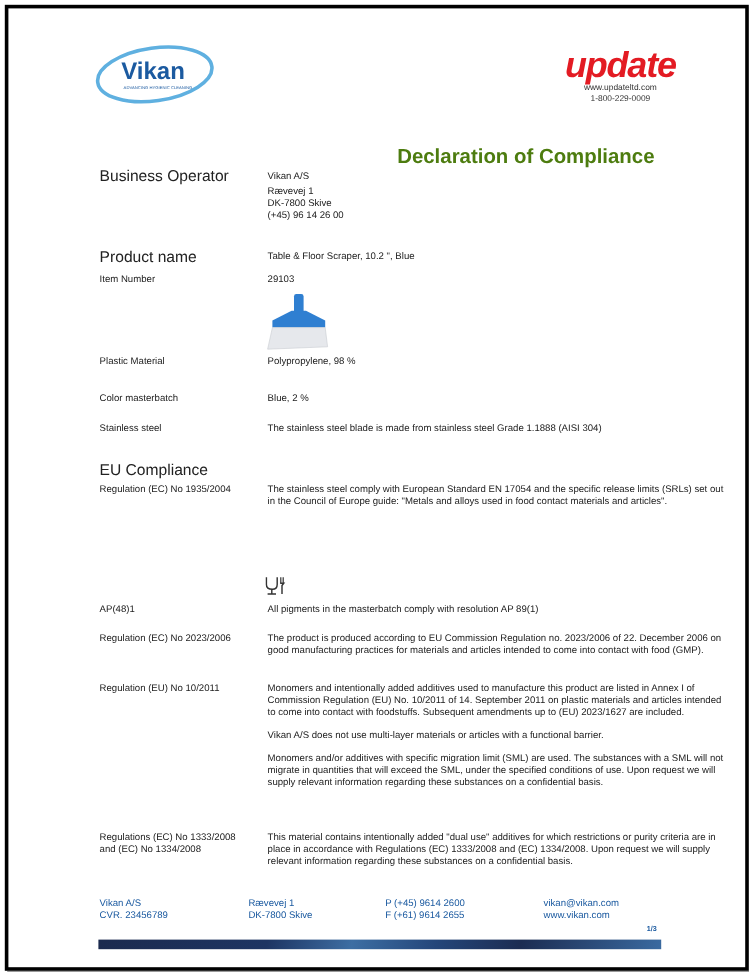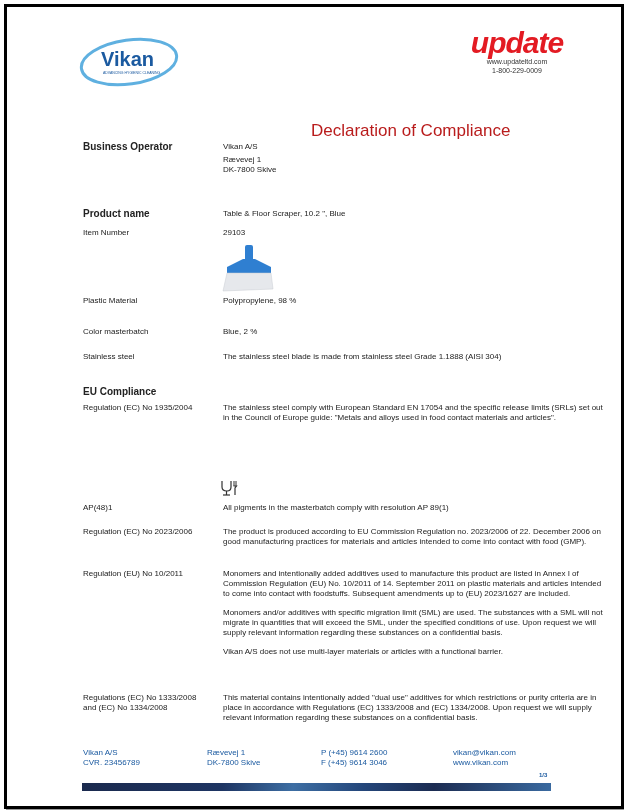--- a/index.html
+++ b/index.html
@@ -3,26 +3,26 @@
 <meta charset="utf-8">
 <style>
   html, body { margin: 0; padding: 0; background: #ffffff; }
   body { width: 624px; height: 810px; position: relative; overflow: hidden; font-family: "Liberation Sans", sans-serif; color: #222; }
   .page {
     position: absolute; left: 4px; top: 4px; width: 614px; height: 799px;
     background: #fff; border: 3px solid #000000; box-shadow: 2px 2px 0 #9a9a9a;
   }
   .vikan-logo { position: absolute; left: 72px; top: 28px; width: 100px; height: 54px; }
   .update-logo { position: absolute; left: 460px; top: 22px; width: 100px; height: 62px; text-align: center; }
-  .update-word { font-family: "Liberation Sans", sans-serif; font-weight: 700; color: #e31b23; font-size: 30px; line-height: 28px; letter-spacing: -1px; font-style: italic; }
+  .update-word { font-family: "Liberation Sans", sans-serif; font-weight: 700; color: #e31b23; font-size: 30px; line-height: 28px; letter-spacing: -1px; font-style: italic; margin-top: 12px; }
   .update-small { font-size: 7px; color: #333; line-height: 9px; }
-  .title { position: absolute; left: 304px; top: 114px; font-size: 17px; font-weight: 400; color: #b91c1c; }
+  .title { position: absolute; left: 324px; top: 114px; font-size: 17px; font-weight: 700; color: #4d7c0f; }
   .row { position: absolute; left: 76px; font-size: 8px; line-height: 10px; }
   .lbl { position: absolute; left: 0; width: 125px; }
-  .lbl.bold { font-weight: 700; font-size: 10px; }
+  .lbl.bold { font-weight: 400; font-size: 13px; }
   .val { position: absolute; left: 140px; width: 380px; }
   .val p { margin: 0 0 9px 0; }
   .scraper { position: absolute; left: 214px; top: 238px; width: 56px; height: 48px; }
   .fork-icon { position: absolute; left: 214px; top: 473px; width: 18px; height: 16px; }
   .footer { position: absolute; top: 741px; font-size: 8px; line-height: 10px; color: #1b5aa0; }
   .footer-bar { position: absolute; left: 75px; top: 776px; width: 469px; height: 8px;
     background: linear-gradient(100deg, #1b2a4e 0%, #1e3563 30%, #3d6ea3 45%, #24467a 60%, #1c2c52 75%, #3a6aa0 100%); }
   .page-num { position: absolute; left: 532px; top: 765px; font-size: 6px; color: #1b5aa0; font-weight: 700; }
 </style>
 </head>
@@ -45,20 +45,21 @@
   </div>
 
   <div class="title">Declaration of Compliance</div>
 
   <div class="row" style="top:135px;">
     <div class="lbl bold">Business Operator</div>
     <div class="val">
       <div style="margin-bottom:3px;">Vikan A/S</div>
       <div>Rævevej 1</div>
       <div>DK-7800 Skive</div>
+      <div>(+45) 96 14 26 00</div>
     </div>
   </div>
 
   <div class="row" style="top:202px;">
     <div class="lbl bold">Product name</div>
     <div class="val">Table &amp; Floor Scraper, 10.2 ", Blue</div>
   </div>
 
   <div class="row" style="top:221px;">
     <div class="lbl">Item Number</div>
@@ -117,22 +118,22 @@
 
   <div class="row" style="top:520px;">
     <div class="lbl">Regulation (EC) No 2023/2006</div>
     <div class="val">The product is produced according to EU Commission Regulation no. 2023/2006 of 22. December 2006 on good manufacturing practices for materials and articles intended to come into contact with food (GMP).</div>
   </div>
 
   <div class="row" style="top:562px;">
     <div class="lbl">Regulation (EU) No 10/2011</div>
     <div class="val">
       <p>Monomers and intentionally added additives used to manufacture this product are listed in Annex I of Commission Regulation (EU) No. 10/2011 of 14. September 2011 on plastic materials and articles intended to come into contact with foodstuffs. Subsequent amendments up to (EU) 2023/1627 are included.</p>
+      <p>Vikan A/S does not use multi-layer materials or articles with a functional barrier.</p>
       <p>Monomers and/or additives with specific migration limit (SML) are used. The substances with a SML will not migrate in quantities that will exceed the SML, under the specified conditions of use. Upon request we will supply relevant information regarding these substances on a confidential basis.</p>
-      <p>Vikan A/S does not use multi-layer materials or articles with a functional barrier.</p>
     </div>
   </div>
 
   <div class="row" style="top:686px;">
     <div class="lbl">
       <div>Regulations (EC) No 1333/2008</div>
       <div>and (EC) No 1334/2008</div>
     </div>
     <div class="val">This material contains intentionally added "dual use" additives for which restrictions or purity criteria are in place in accordance with Regulations (EC) 1333/2008 and (EC) 1334/2008. Upon request we will supply relevant information regarding these substances on a confidential basis.</div>
   </div>
@@ -140,21 +141,21 @@
   <div class="footer" style="left:76px;">
     <div>Vikan A/S</div>
     <div>CVR. 23456789</div>
   </div>
   <div class="footer" style="left:200px;">
     <div>Rævevej 1</div>
     <div>DK-7800 Skive</div>
   </div>
   <div class="footer" style="left:314px;">
     <div>P (+45) 9614 2600</div>
-    <div>F (+45) 9614 3046</div>
+    <div>F (+61) 9614 2655</div>
   </div>
   <div class="footer" style="left:446px; width:72px; text-align:left;">
     <div>vikan@vikan.com</div>
     <div>www.vikan.com</div>
   </div>
   <div class="page-num">1/3</div>
   <div class="footer-bar"></div>
 
 </div>
 

